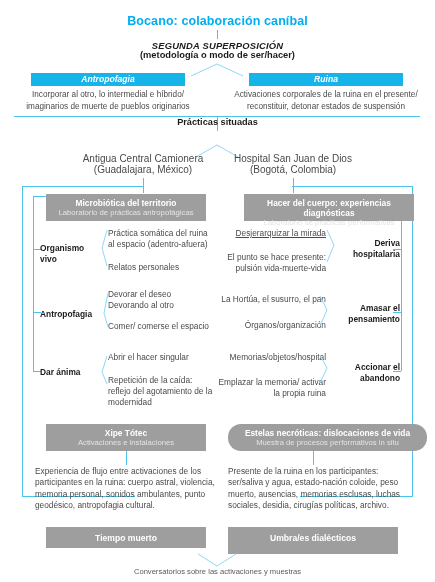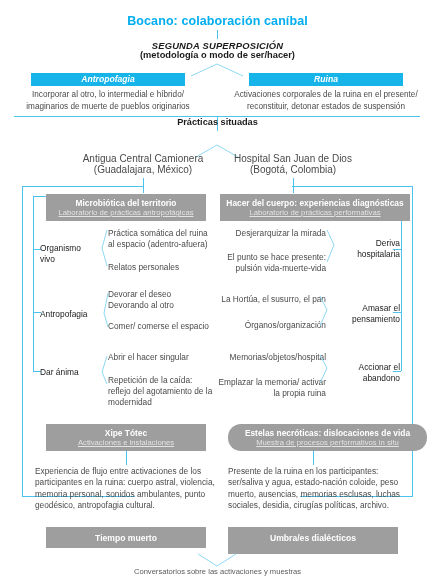--- a/index.html
+++ b/index.html
@@ -94,30 +94,29 @@
     color: #ffffff;
     font-size: 8.4px;
     font-weight: bold;
     line-height: 10px;
   }
   .greybar .t2 {
     display: block;
     color: #e4e4e4;
     font-size: 7.7px;
     line-height: 10px;
-    text-decoration: underline;
   }
   .greybar.single { padding-top: 6px; }
   .greybar.single .t1 { font-size: 8.6px; }
 
   
   .cat {
     position: absolute;
     font-size: 8.4px;
-    font-weight: normal;
+    font-weight: bold;
     color: #1b1b1b;
     line-height: 10.5px;
   }
   .leaf {
     position: absolute;
     font-size: 8.3px;
     line-height: 10.8px;
     color: #4a4a4a;
   }
   .leaf.r { text-align: right; }
@@ -197,21 +196,21 @@
   <div class="vline" style="left:401px; top:196px; height:175px;"></div>
   <div class="hline" style="left:373px; top:196px; width:28px;"></div>
   <div class="hline" style="left:393px; top:249px; width:8px;"></div>
   <div class="hline" style="left:393px; top:312px; width:8px;"></div>
   <div class="hline" style="left:393px; top:371px; width:8px;"></div>
 
   <div class="greybar" style="left:46px; top:194px; width:160px; height:27px;">
     <span class="t1">Microbiótica del territorio</span>
     <span class="t2">Laboratorio de prácticas antropofágicas</span>
   </div>
-  <div class="greybar" style="left:220px; top:194px; width:190px; height:27px;">
+  <div class="greybar" style="left:244px; top:194px; width:170px; height:27px;">
     <span class="t1">Hacer del cuerpo: experiencias diagnósticas</span>
     <span class="t2">Laboratorio de prácticas performativas</span>
   </div>
 
   <div class="cat" style="left:40px; top:243px; width:58px;">Organismo vivo</div>
   <div class="leaf" style="left:108px; top:228px; width:103px;">Práctica somática del ruina al espacio (adentro-afuera)</div>
   <div class="leaf" style="left:108px; top:262px; width:103px;">Relatos personales</div>
 
   <div class="cat" style="left:40px; top:309px; width:62px;">Antropofagia</div>
   <div class="leaf" style="left:108px; top:289px; width:103px;">Devorar el deseo Devorando al otro</div>
@@ -224,21 +223,21 @@
   <svg class="conn" style="left:0; top:0; width:435px; height:582px;">
     <line x1="102" y1="248" x2="107" y2="230"></line>
     <line x1="102" y1="248" x2="107" y2="266"></line>
     <line x1="104" y1="313" x2="108" y2="293"></line>
     <line x1="104" y1="313" x2="108" y2="327"></line>
     <line x1="102" y1="372" x2="107" y2="356"></line>
     <line x1="102" y1="372" x2="107" y2="384"></line>
   </svg>
 
   <div class="cat r" style="left:338px; top:238px; width:62px; text-align:right;">Deriva hospitalaria</div>
-  <div class="leaf r" style="left:222px; top:228px; width:104px;">Desjerarquizar la mirada</div>
+  <div class="leaf r" style="left:222px; top:228px; width:104px;text-decoration:underline;">Desjerarquizar la mirada</div>
   <div class="leaf r" style="left:222px; top:252px; width:104px;">El punto se hace presente: pulsión vida-muerte-vida</div>
 
   <div class="cat r" style="left:330px; top:303px; width:70px; text-align:right;">Amasar el pensamiento</div>
   <div class="leaf r" style="left:212px; top:294px; width:114px;">La Hortúa, el susurro, el pan</div>
   <div class="leaf r" style="left:212px; top:320px; width:114px;">Órganos/organización</div>
 
   <div class="cat r" style="left:330px; top:362px; width:70px; text-align:right;">Accionar el abandono</div>
   <div class="leaf r" style="left:212px; top:352px; width:114px;">Memorias/objetos/hospital</div>
   <div class="leaf r" style="left:212px; top:377px; width:114px;">Emplazar la memoria/ activar la propia ruina</div>
 

